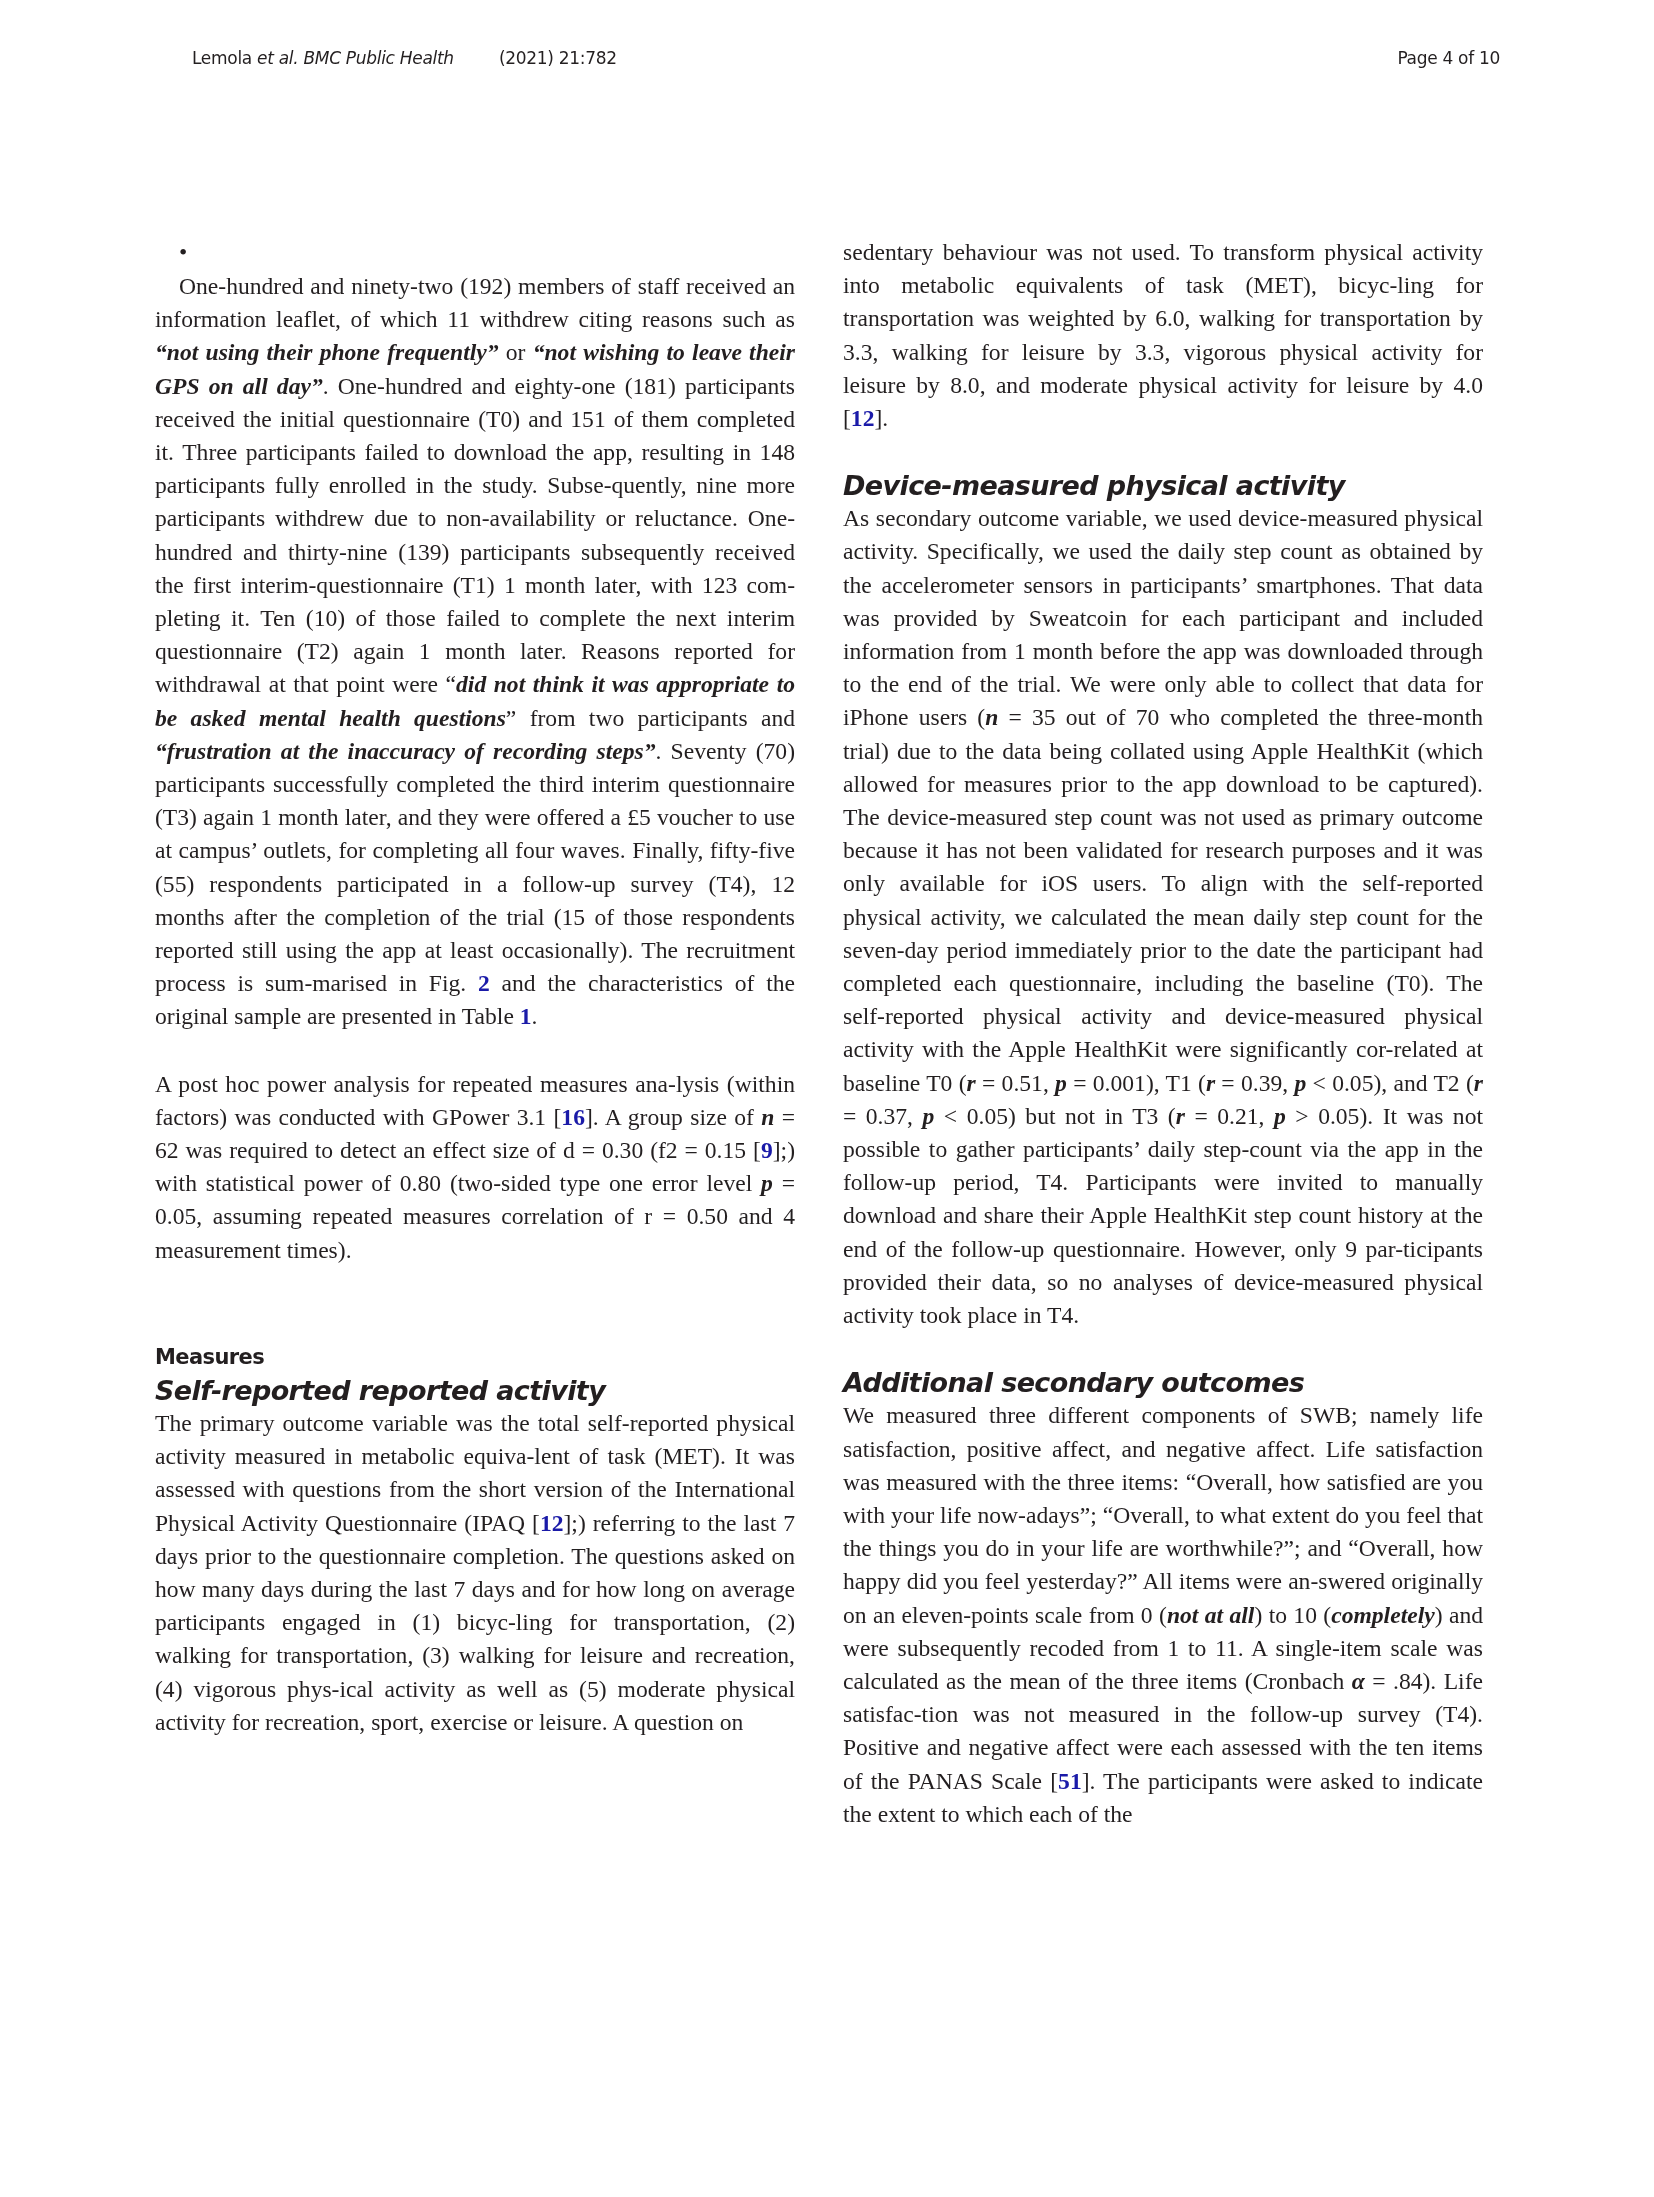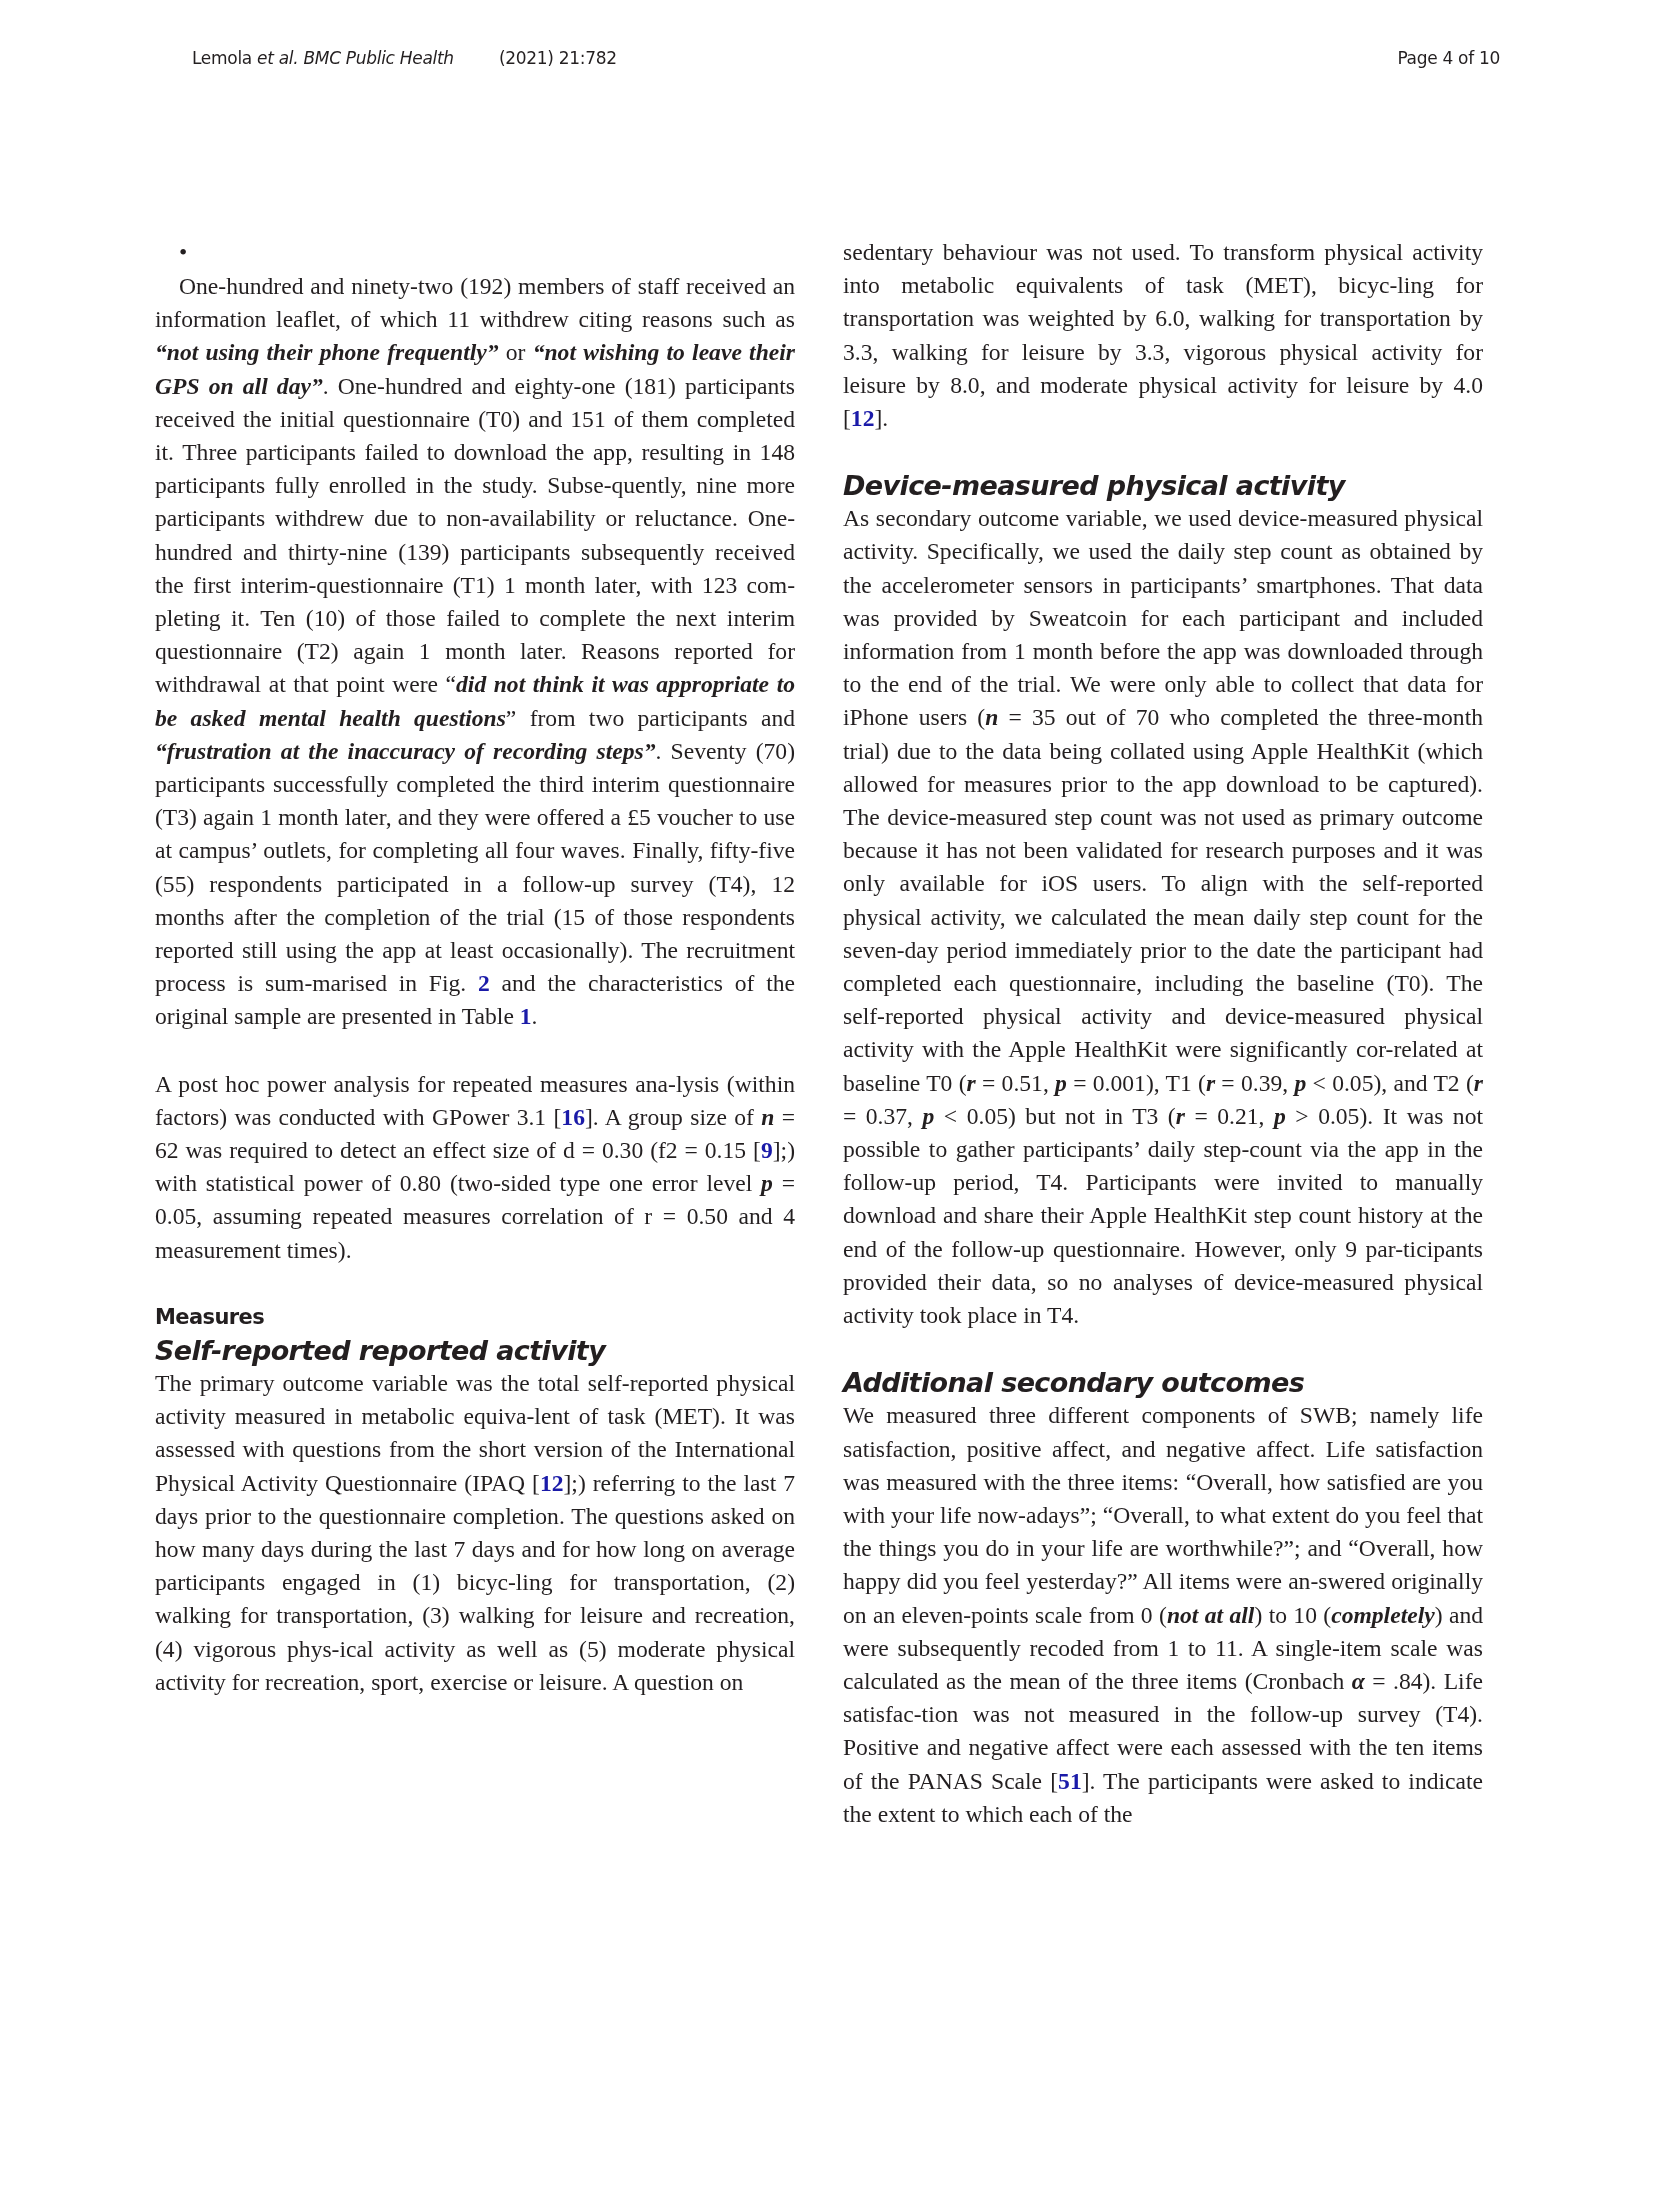--- a/index.html
+++ b/index.html
@@ -13,21 +13,21 @@
   .col { position: absolute; top: 236px; width: 640px;
     font-family: "Liberation Serif", serif; font-size: 23.6px; line-height: 33.2px; color: #231f20; }
   .col.left { left: 155px; }
   .col.right { left: 843px; }
   p { margin: 0; text-align: justify; text-align-last: left; hyphens: manual; }
   p.indent { text-indent: 24px; }
   .bullet { position: relative; padding-left: 57px; margin-left: 0; text-align: left; }
   .bullet .dot { position: absolute; left: 24px; top: 0; }
   h3, h4 { margin: 0; font-family: "DejaVu Sans", sans-serif; color: #231f20; letter-spacing: -0.6px; }
   h4 { font-size: 27px; font-style: italic; font-weight: bold; line-height: 33px; }
-  h3 { font-size: 21px; font-weight: bold; line-height: 33px; }
+  h3 { font-size: 21px; font-weight: bold; line-height: 33px; margin-top: 40px; }
   .gap1 { height: 34px; }
   a.ref { color: #1a1aa8; text-decoration: none; font-weight: bold; }
   i { font-style: italic; font-weight: bold; }
 </style>
 </head>
 <body>
 
 <div class="header">
   <div class="left">
     <span>Lemola</span>

